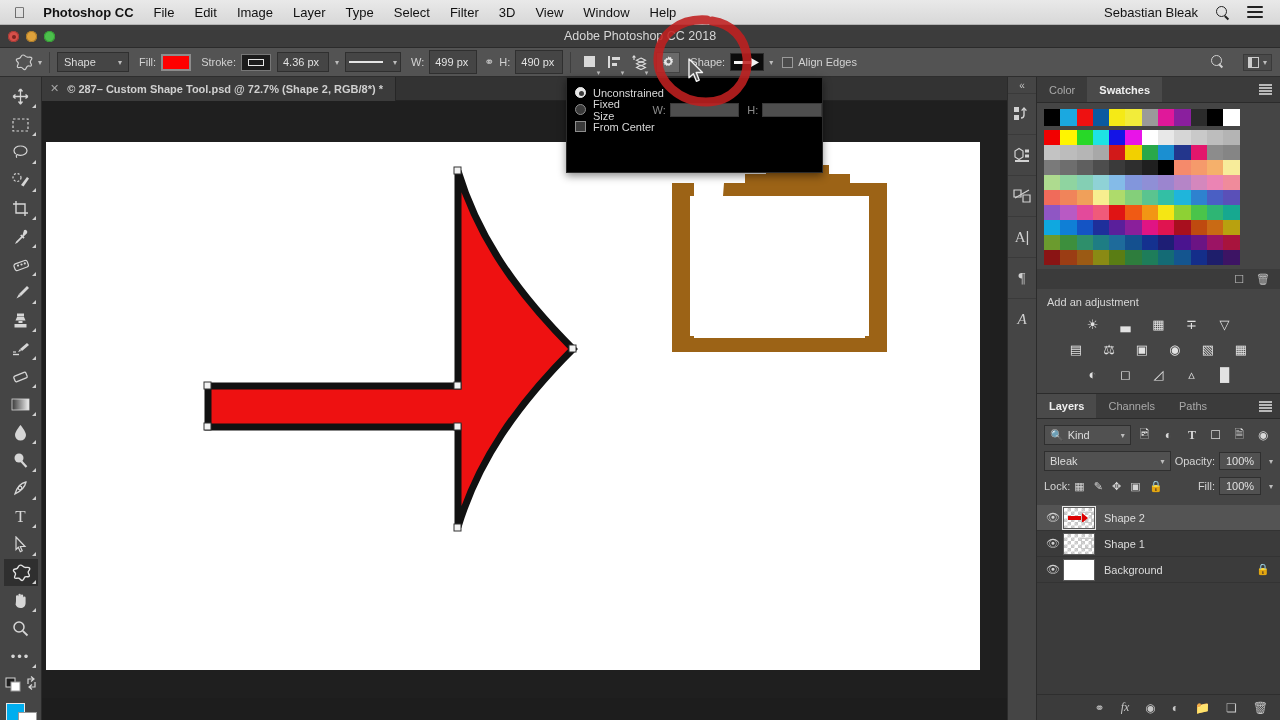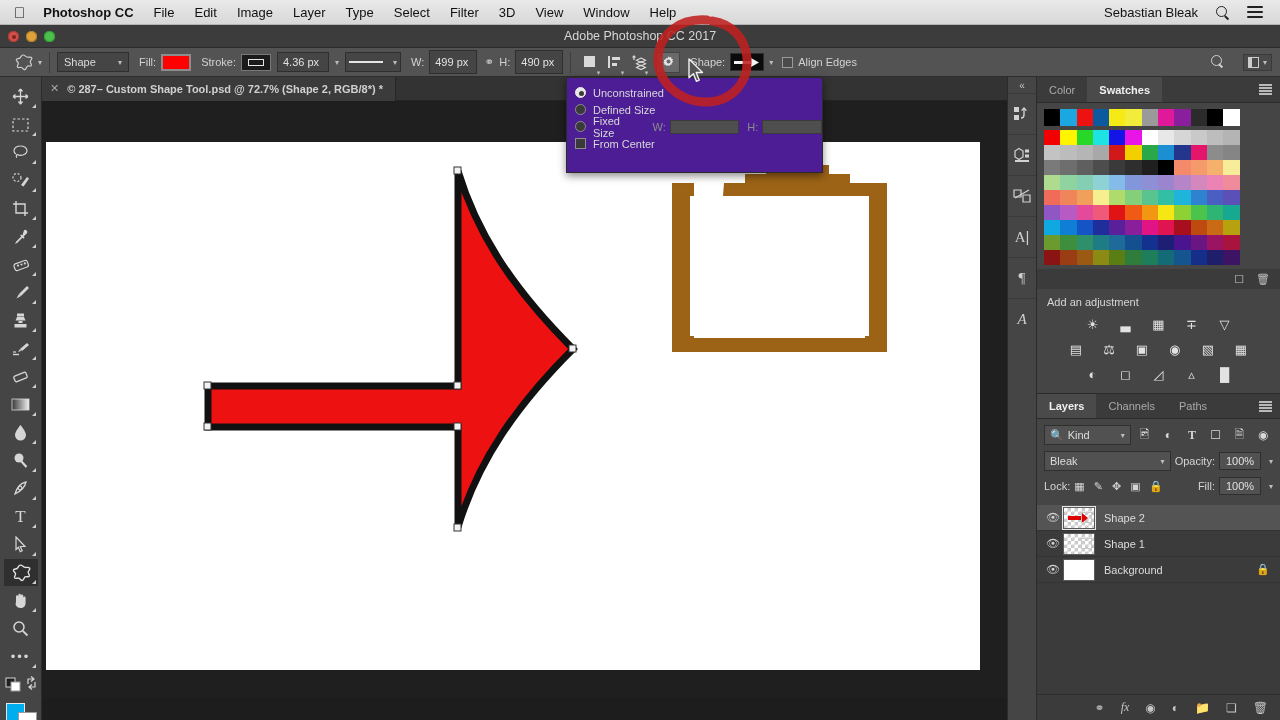--- a/index.html
+++ b/index.html
@@ -117,21 +117,21 @@
   .opt-right { margin-left: auto; display: flex; align-items: center; padding-right: 8px; }
   .srch-ico { width: 14px; height: 14px; position: relative; margin-right: 18px; }
   .srch-ico::before { content:""; position:absolute; left:0; top:0; width:9px;height:9px;border:1.5px solid #d0d0d0;border-radius:50%;}
   .srch-ico::after { content:""; position:absolute; left:8px; top:8px; width:5px;height:1.5px;background:#d0d0d0;transform:rotate(45deg);transform-origin:left center;}
   .ws-btn { display: flex; align-items: center; border: 1px solid #3a3a3a; background: #4a4a4a; padding: 2px 4px; }
   .ws-btn i { display:block; width:11px;height:11px;border:1px solid #ccc; border-left-width:4px;}
 
   
   .geo-panel {
     position: absolute; left: 566px; top: 77px; width: 257px; height: 96px;
-    background: #4c1d95; border: 1px solid #2b2b2b;
+    background: #000000; border: 1px solid #2b2b2b;
     box-shadow: 0 3px 8px rgba(0,0,0,.45);
     padding: 6px 0 11px 8px; z-index: 40;
     color: #d8d8d8; font-size: 11px;
   }
   .geo-row { display: flex; align-items: center; height: 17px; }
   .radio {
     width: 11px; height: 11px; border-radius: 50%;
     border: 1px solid #8d8d8d; background: #3a3a3a;
     margin-right: 7px; display: inline-block; position: relative; flex: none;
   }
@@ -337,21 +337,21 @@
         </span>
     </span>
   </div>
 
   <div class="ps-title">
     <span class="traffic">
       <span class="t-red"></span>
       <span class="t-yel"></span>
       <span class="t-grn"></span>
     </span>
-    <span>Adobe Photoshop CC 2017</span>
+    <span>Adobe Photoshop CC 2018</span>
   </div>
 
   <div class="options">
     <div class="tool-preset">
       <span class="tool-glyph">
         <svg width="19" height="17" viewBox="0 0 19 17">
             <path d="M9 1c2 0 2.6 2 4.5 2.2 1.6.2 3.6-.6 4.3.8.6 1.3-1.4 2.2-1.5 3.7-.1 1.6 1.8 2.6 1 3.9-.8 1.2-2.6-.2-3.9.6-1.2.8-1 2.9-2.5 3.4-1.4.5-2-1.6-3.4-2.1-1.4-.5-3.2.8-4-.4-.8-1.2 1-2.4.8-3.9C4.1 7.7 2 7.2 2.3 5.8 2.6 4.4 4.7 5 5.9 4.1 7.1 3.2 7 1 9 1z" fill="none" stroke="#cfcfcf" stroke-width="1.2"></path>
           </svg>
       </span>
       <span class="caret">▾</span>
@@ -948,24 +948,20 @@
     </div>
   </div>
 
   <div class="geo-panel">
     <div class="geo-row">
       <span class="radio on"></span>
       <span>Unconstrained</span>
     </div>
     <div class="geo-row">
       <span class="radio"></span>
-      <span>Defined Size</span>
-    </div>
-    <div class="geo-row">
-      <span class="radio"></span>
       <span>Fixed Size</span>
       <span class="geo-dim" style="margin-left:10px">W:</span>
       <span class="geo-input"></span>
       <span class="geo-dim" style="margin-left:8px">H:</span>
       <span class="geo-input" style="width:62px"></span>
     </div>
     <div class="geo-row">
       <span class="geo-chk"></span>
       <span>From Center</span>
     </div>

